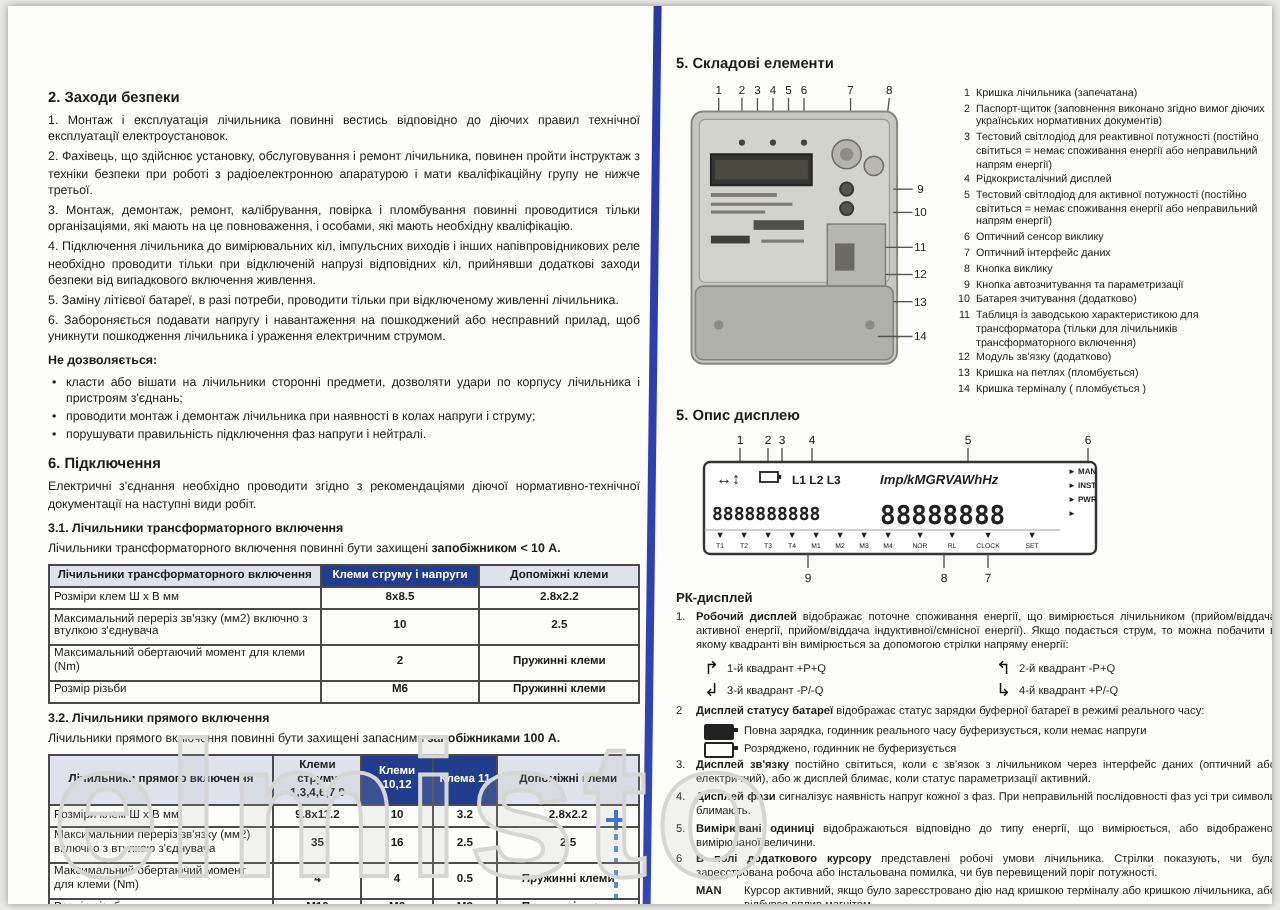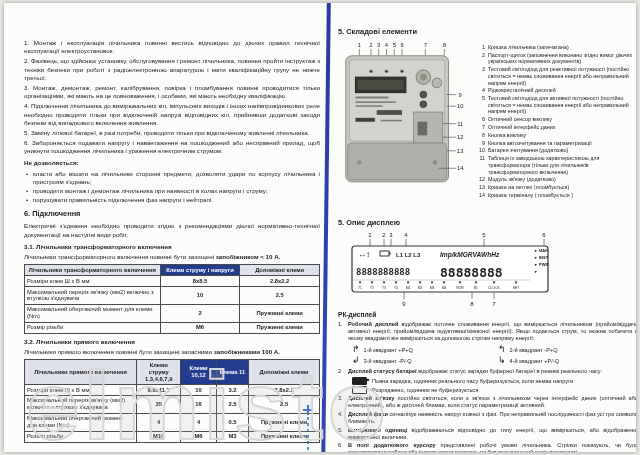--- a/index.html
+++ b/index.html
@@ -56,20 +56,21 @@
 
 <div id="stage">
   <div class="page">
 
     <div class="watermark">elmisto</div>
     <div class="divider-line"></div>
     <div class="blue-cross"></div>
     <div class="blue-dashes"></div>
 
     <div class="col-left">
+      <h2 class="sec">2. Заходи безпеки</h2>
       <p class="body">1. Монтаж і експлуатація лічильника повинні вестись відповідно до діючих правил технічної експлуатації електроустановок.</p>
       <p class="body">2. Фахівець, що здійснює установку, обслуговування і ремонт лічильника, повинен пройти інструктаж з техніки безпеки при роботі з радіоелектронною апаратурою і мати кваліфікаційну групу не нижче третьої.</p>
       <p class="body">3. Монтаж, демонтаж, ремонт, калібрування, повірка і пломбування повинні проводитися тільки організаціями, які мають на це повноваження, і особами, які мають необхідну кваліфікацію.</p>
       <p class="body">4. Підключення лічильника до вимірювальних кіл, імпульсних виходів і інших напівпровідникових реле необхідно проводити тільки при відключеній напрузі відповідних кіл, прийнявши додаткові заходи безпеки від випадкового включення живлення.</p>
       <p class="body">5. Заміну літієвої батареї, в разі потреби, проводити тільки при відключеному живленні лічильника.</p>
       <p class="body">6. Забороняється подавати напругу і навантаження на пошкоджений або несправний прилад, щоб уникнути пошкодження лічильника і ураження електричним струмом.</p>
 
       <p class="body bold" style="margin-top:4px">Не дозволяється:</p>
       <ul class="dash">
         <li>класти або вішати на лічильники сторонні предмети, дозволяти удари по корпусу лічильника і пристроям з'єднань;</li>
@@ -286,21 +287,21 @@
               <span class="n">13</span>
               <span>Кришка на петлях (пломбується)</span>
             </div>
           <div class="comp-row">
               <span class="n">14</span>
               <span>Кришка терміналу ( пломбується )</span>
             </div>
         </div>
       </div>
 
-      <h2 class="sec" style="margin-top:18px">5. Опис дисплею</h2>
+      <h2 class="sec" style="margin-top:3px">5. Опис дисплею</h2>
 
       <svg class="fig-display" width="212" height="76" viewBox="0 0 212 76">
 
         <text x="26" y="6" font-size="6" text-anchor="middle">1</text>
         <text x="40" y="6" font-size="6" text-anchor="middle">2</text>
         <text x="47" y="6" font-size="6" text-anchor="middle">3</text>
         <text x="62" y="6" font-size="6" text-anchor="middle">4</text>
         <text x="140" y="6" font-size="6" text-anchor="middle">5</text>
         <text x="200" y="6" font-size="6" text-anchor="middle">6</text>
         <g stroke="#555" stroke-width=".7">

